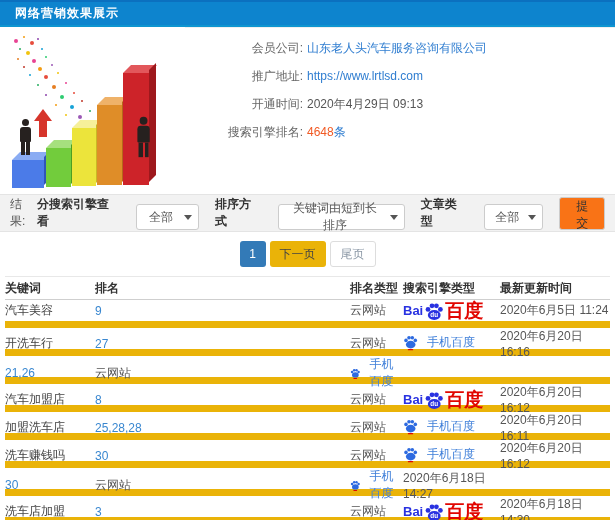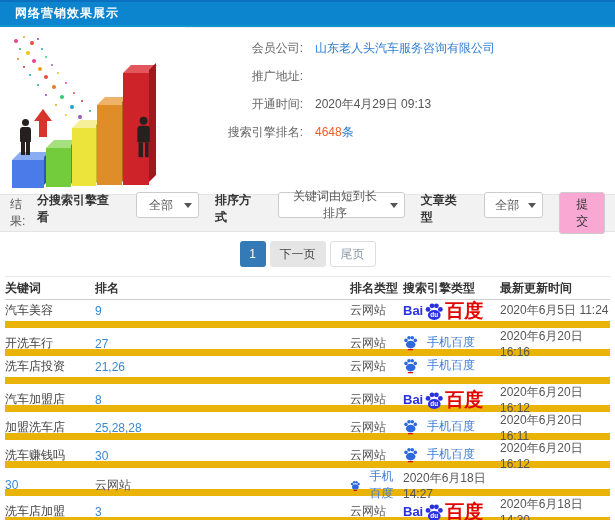--- a/index.html
+++ b/index.html
@@ -54,47 +54,47 @@
   .man .body { margin:1px auto 0; width:11px; height:15px; border-radius:3px 3px 1px 1px;
     background:#26211f; }
   .man .legs { margin:0 auto; width:9px; height:13px;
     background:linear-gradient(90deg,#26211f 0 40%,transparent 40% 60%,#26211f 60% 100%); }
   .man-left  { left:18px; top:92px; }
   .man-right { left:136px; top:92px; transform:scale(1.12); }
 
   .info-list { flex:1; padding:6px 10px 0 0; border-top:1px solid #f0f0f0; }
   .info-row { display:flex; align-items:center; height:28px; }
   .info-label { width:118px; text-align:right; color:#666; flex:0 0 118px; }
-  .info-value { margin-left:12px; color:#555; }
+  .info-value { margin-left:4px; color:#555; }
   a.link, .link { color:var(--link,#2f7dd0); text-decoration:none; cursor:pointer; }
   .count-num { color:var(--count,#f15a24); }
   .count-suffix { color:var(--link,#2f7dd0); }
 
   
   .filter-bar { height:38px; background:#f2f2f2; border-top:1px solid #e4e4e4;
     border-bottom:1px solid #e4e4e4; display:flex; align-items:center; padding:0 10px; }
   .filter-result { color:#555; }
-  .filter-controls { margin-left:auto; display:flex; align-items:flex-start; gap:16px; }
+  .filter-controls { margin-left:auto; display:flex; align-items:flex-end; gap:16px; }
   .filter-label { font-weight:bold; color:#333; }
   .select { background:#fff; border:1px solid #ccc; border-radius:3px; height:26px;
     display:flex; align-items:center; padding:0 6px; color:#555; cursor:pointer; }
   .select .sel-text { flex:1; text-align:center; padding:0 4px; }
   .caret { width:0; height:0; border-left:4px solid transparent; border-right:4px solid transparent;
     border-top:5px solid #555; margin-left:5px; }
   .sel-engine { width:64px; } .sel-sort { width:128px; } .sel-article { width:60px; }
-  .submit-btn { height:42px; padding:0 10px; background:#f9a8d4; border:1px solid #ccc;
+  .submit-btn { height:33px; padding:0 10px; background:#f97316; border:1px solid #ccc;
     border-radius:3px; color:#333; cursor:pointer; font-size:12px;
     font-family:"Liberation Sans","DejaVu Sans",sans-serif; }
 
   
   .pagination { height:44px; display:flex; align-items:center; justify-content:center; gap:4px; }
   .page-item { height:26px; min-width:26px; display:flex; align-items:center; justify-content:center;
     border-radius:3px; cursor:pointer; padding:0 10px; }
   .page-current { background:var(--page-active,#337ab7); color:#fff; padding:0; }
-  .page-next { background:#e5e5e5; color:#444; }
+  .page-next { background:#eab308; color:#444; }
   .page-last { background:#fff; border:1px solid #ddd; color:#8a97a5; }
 
   
   .table { padding:0 5px; }
   .tr { display:grid; grid-template-columns:90px 255px 53px 97px 1fr; align-items:center;
     height:28px; border-bottom:7px solid #eab308; }
   .tr-head { height:24px; border-top:1px solid #e8e8e8; border-bottom:1px solid #cfcfcf; }
   .th { font-weight:bold; color:#333; }
   .td-kw { color:#444; }
   .td-rank { color:#3987d0; cursor:pointer; }
@@ -135,20 +135,21 @@
       </div>
   </div>
 
   <div class="info-list">
     <div class="info-row">
       <span class="info-label">会员公司:</span>
       <span class="info-value link">山东老人头汽车服务咨询有限公司</span>
     </div>
     <div class="info-row">
       <span class="info-label">推广地址:</span>
+      <span class="info-value link">https://www.lrtlsd.com</span>
     </div>
     <div class="info-row">
       <span class="info-label">开通时间:</span>
       <span class="info-value">2020年4月29日 09:13</span>
     </div>
     <div class="info-row">
       <span class="info-label">搜索引擎排名:</span>
       <span class="info-value"><span class="count-num">4648</span><span class="count-suffix">条</span></span>
     </div>
   </div>
@@ -226,21 +227,20 @@
                 <ellipse cx="12.8" cy="17" rx="8" ry="6.3"></ellipse>
               </g>
               <rect x="8" y="24.2" width="9" height="2.4" rx="1.2" fill="#e10601"></rect>
             </svg>
             <span>手机百度</span>
           </span></div>
     <div class="td td-time">2020年6月20日 16:16</div>
   </div>
 
   <div class="tr">
-    <div class="td td-kw">洗车店投资</div>
     <div class="td td-rank">21,26</div>
     <div class="td td-type">云网站</div>
     <div class="td td-engine"><span class="bd-mobile">
             <svg viewBox="0 0 25 27">
               <g fill="#2d6ae0">
                 <circle cx="5" cy="10" r="3"></circle>
                 <circle cx="10" cy="5.5" r="3"></circle>
                 <circle cx="15.5" cy="5.5" r="3"></circle>
                 <circle cx="20.5" cy="10" r="3"></circle>
                 <ellipse cx="12.8" cy="17" rx="8" ry="6.3"></ellipse>

